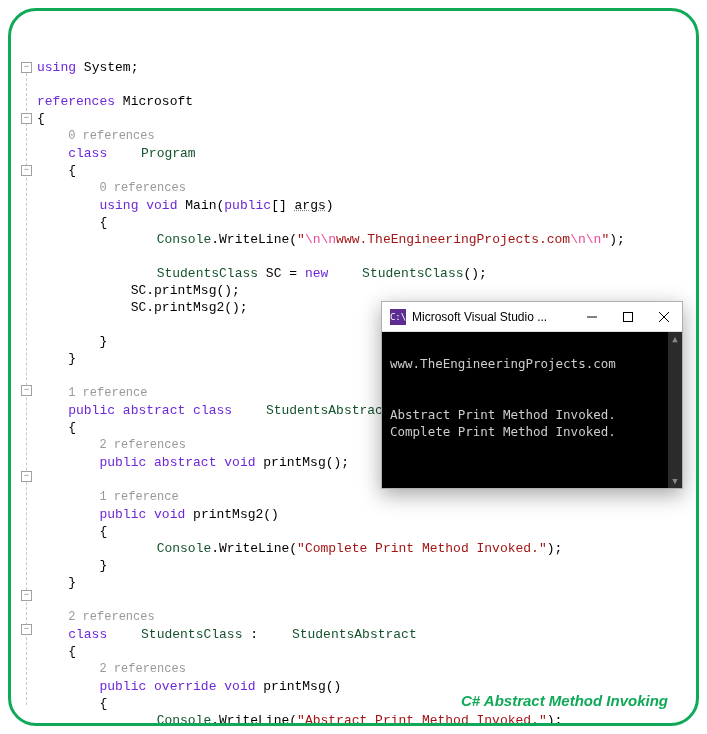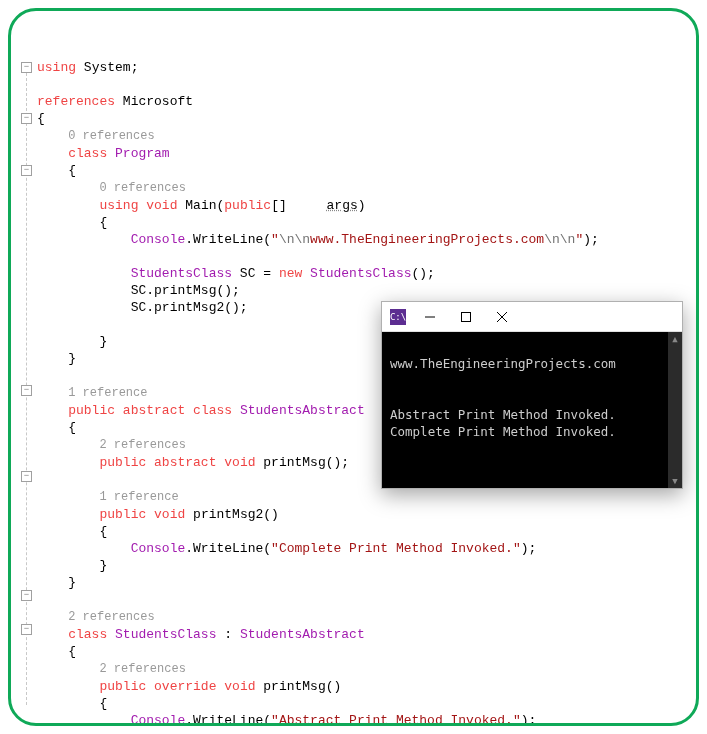--- a/index.html
+++ b/index.html
@@ -45,24 +45,24 @@
     line-height: 9px;
     text-align: center;
     cursor: pointer;
   }
   .vline {
     position: absolute;
     left: 5px;
     width: 0;
     border-left: 1px dashed #c8c8c8;
   }
-  .kw { color: #ef4444; }
-  .type { color: #a21caf; }
+  .kw { color: #6d28d9; }
+  .type { color: #14532d; margin-left: 26px; }
   .str { color: #a31515; }
-  .esc { color: #737373; }
+  .esc { color: #ec4899; }
   .refcount { color: #999; font-size: 12px; }
   .caption {
     position: absolute;
     right: 28px;
     bottom: 14px;
     color: #0fa958;
     font-family: Arial, sans-serif;
     font-size: 15px;
     font-weight: bold;
     font-style: italic;
@@ -152,21 +152,21 @@
       <div class="toggle" style="top:599px;">−</div>
     </div>
 <span class="kw">using</span> <span>System</span>;
 
 <span class="kw">references</span> <span>Microsoft</span>
 {
     <span class="refcount">0 references</span>
     <span class="kw">class</span> <span class="type">Program</span>
     {
         <span class="refcount">0 references</span>
-        <span class="kw">using</span> <span class="kw">void</span> <span>Main</span>(<span class="kw">public</span>[] <span style="text-decoration-line:underline;text-decoration-style:dotted;text-decoration-color:#888;margin-left:32px;">args</span>)
+        <span class="kw">using</span> <span class="kw">void</span> <span>Main</span>(<span class="kw">public</span>[] <span style="text-decoration-line:underline;text-decoration-style:dotted;text-decoration-color:#888;">args</span>)
         {
             <span class="type">Console</span>.<span>WriteLine</span>(<span class="str">"<span class="esc">\n\n</span><span>www.TheEngineeringProjects.com</span><span class="esc">\n\n</span>"</span>);
 
             <span class="type">StudentsClass</span> <span>SC</span> = <span class="kw">new</span> <span class="type">StudentsClass</span>();
             <span>SC</span>.<span>printMsg</span>();
             <span>SC</span>.<span>printMsg2</span>();
 
         }
     }
 
@@ -192,20 +192,21 @@
             <span class="type">Console</span>.<span>WriteLine</span>(<span class="str">"Abstract Print Method Invoked."</span>);
         }
     }
 
 }
   </div>
 
   <div class="console-win">
     <div class="titlebar">
       <div class="app-icon">C:\</div>
+      <div class="title-text">Microsoft Visual Studio ...</div>
       <div class="win-btn">
         <svg viewBox="0 0 10 10">
             <path d="M0 5 H10" stroke="#000" stroke-width="1"></path>
           </svg>
       </div>
       <div class="win-btn">
         <svg viewBox="0 0 10 10">
             <rect x="0.5" y="0.5" width="9" height="9" fill="none" stroke="#000" stroke-width="1"></rect>
           </svg>
       </div>
@@ -221,13 +222,14 @@
 
 <span>Abstract Print Method Invoked.</span>
 <span>Complete Print Method Invoked.</span>
       <div class="scrollbar">
         <div class="scroll-arrow up">▲</div>
         <div class="scroll-arrow down">▼</div>
       </div>
     </div>
   </div>
 
+  <div class="caption">C# Abstract Method Invoking</div>
 </div>
 
 </body></html>

